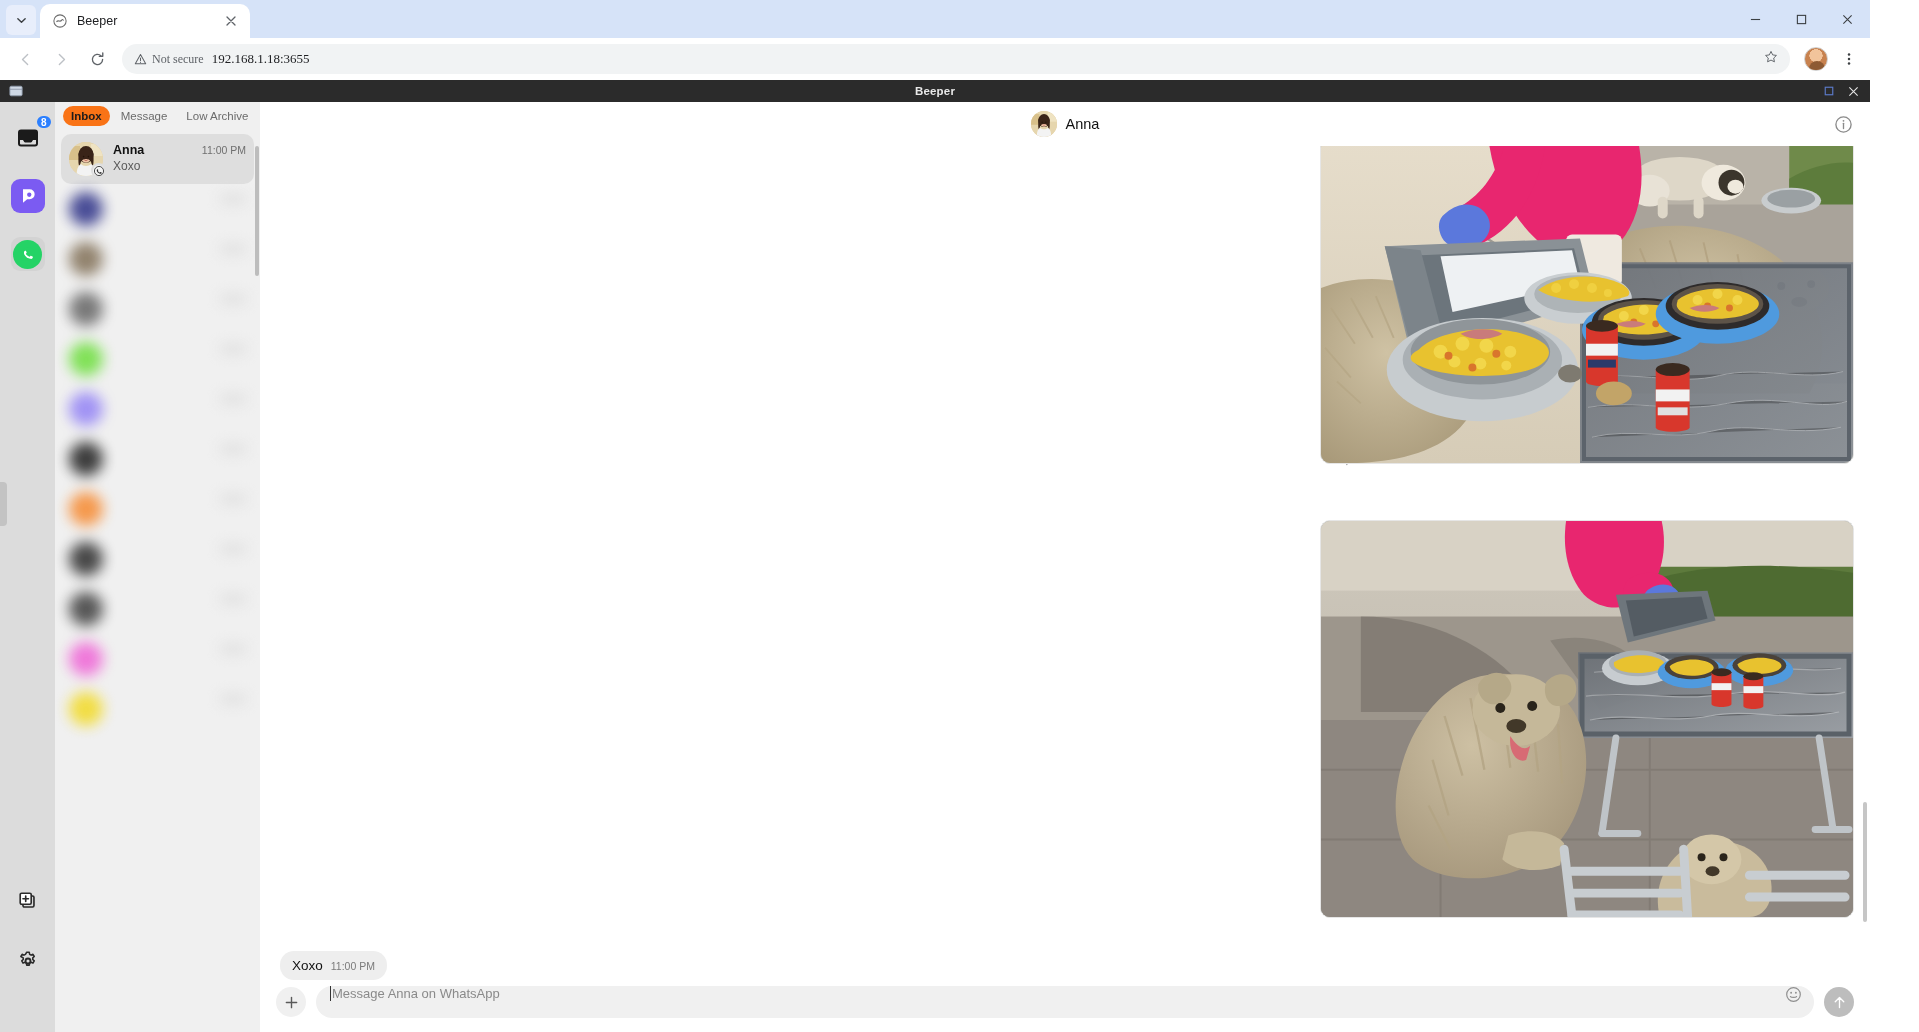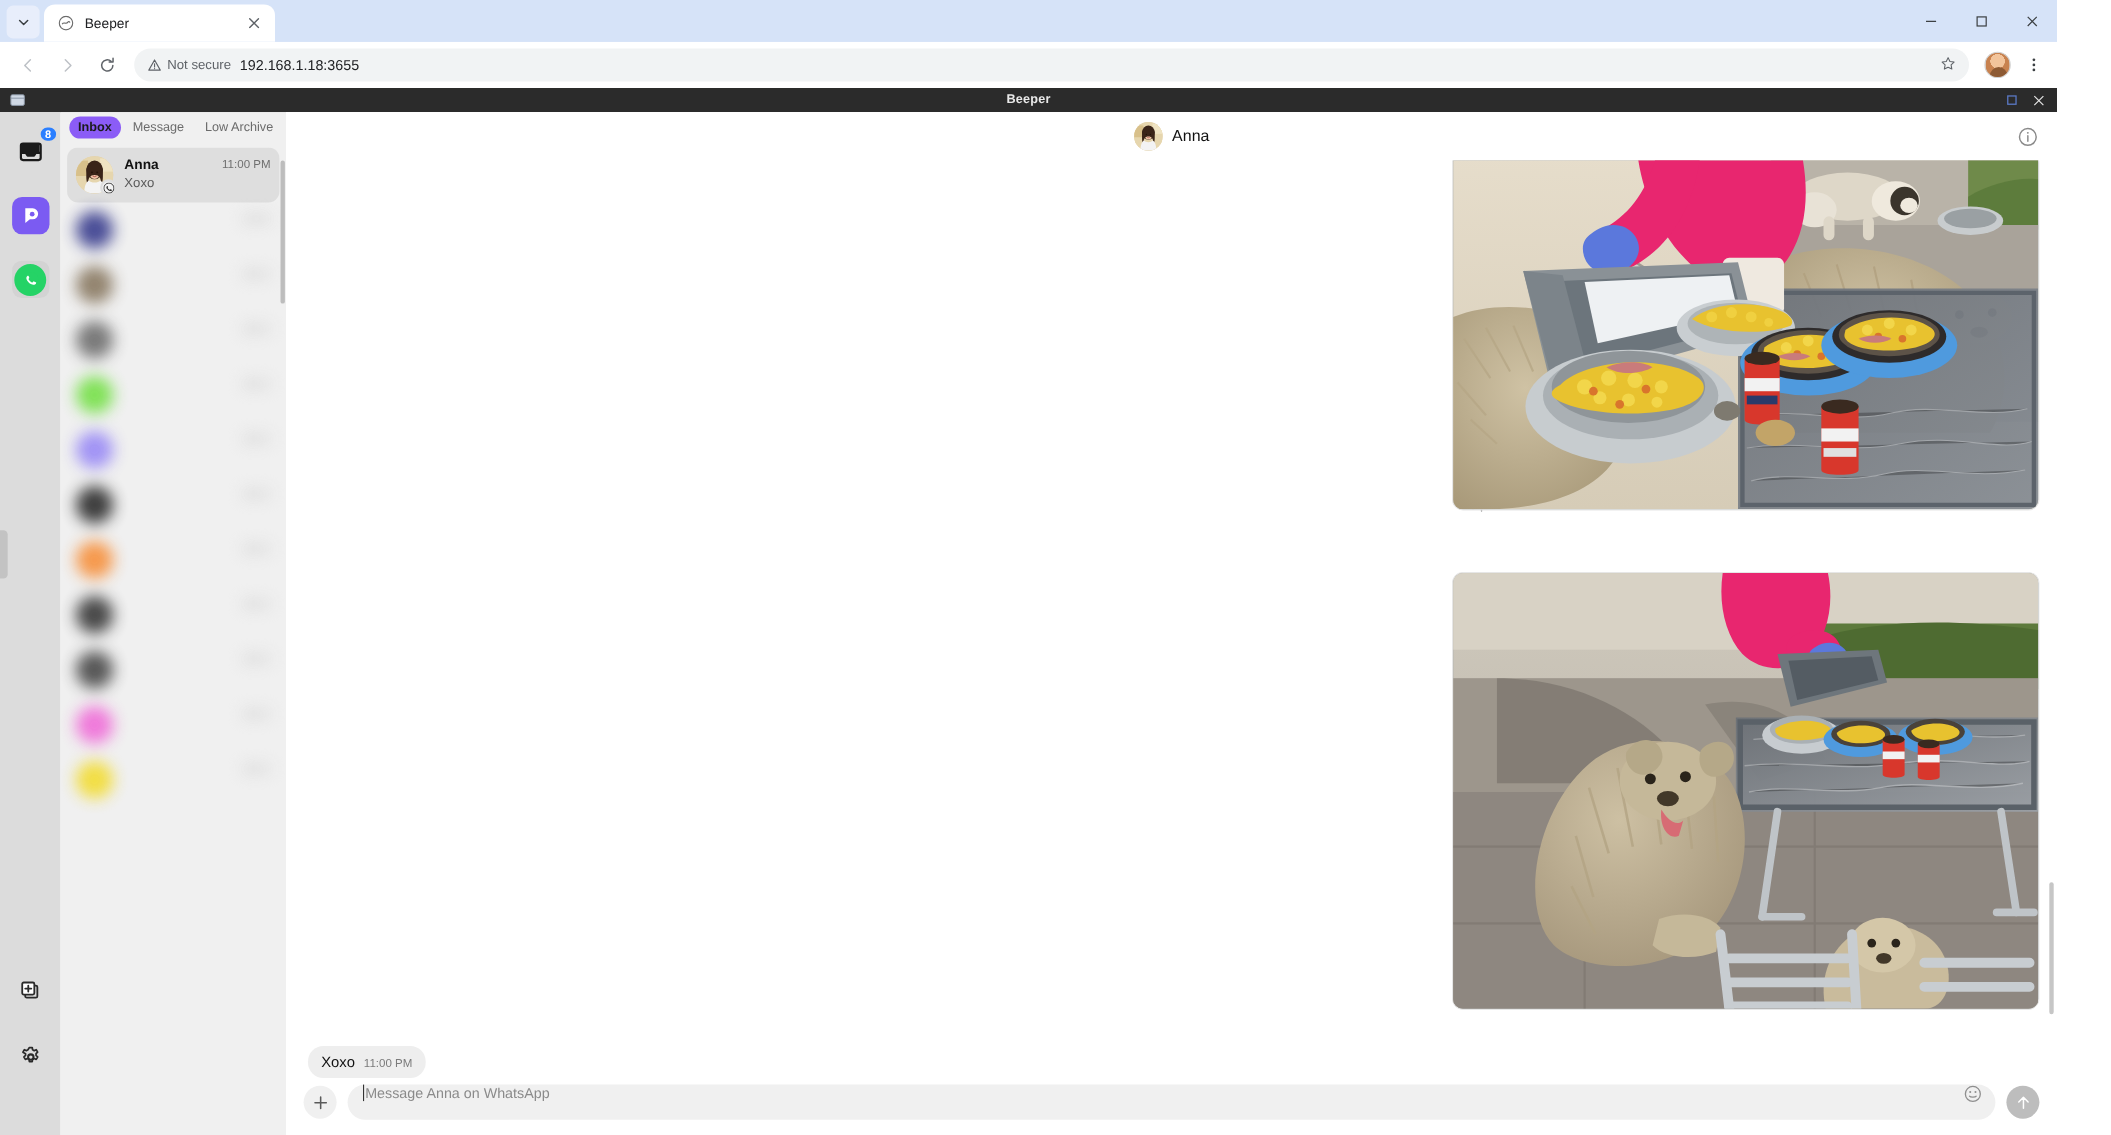--- a/index.html
+++ b/index.html
@@ -21,21 +21,21 @@
   .tab {
     height:34px; min-width:210px; background:#ffffff; border-radius:10px 10px 0 0;
     display:flex; align-items:center; gap:9px; padding:0 10px 0 12px; position:relative;
   }
   .tab-favicon { width:16px; height:16px; flex:none; display:flex; align-items:center; justify-content:center; }
   .tab-title { font-size:12.5px; color:#202124; flex:1; white-space:nowrap; overflow:hidden; }
   .tab-close { width:18px; height:18px; display:flex; align-items:center; justify-content:center; color:#5f6368; font-size:13px; }
   .win-controls { position:absolute; right:0; top:0; height:38px; display:flex; align-items:center; }
   .win-btn { width:46px; height:38px; display:flex; align-items:center; justify-content:center; color:#3c4043; font-size:13px; }
 
-  .toolbar { height:42px; background:#ffffff; display:flex; align-items:center; gap:2px; padding:0 8px; }
+  .toolbar { height:42px; background:#ffffff; display:flex; align-items:center; gap:2px; padding:0 8px;font-family:Liberation Serif, serif; }
   .nav-btn { width:34px; height:34px; border-radius:50%; display:flex; align-items:center; justify-content:center; color:#5f6368; }
   .nav-btn.disabled { color:#bdc1c6; }
   .omnibox {
     flex:1; height:30px; background:#f1f3f4; border-radius:16px; display:flex; align-items:center;
     padding:0 12px; gap:8px; margin:0 6px; position:relative;
   }
   .notsecure { display:flex; align-items:center; gap:5px; color:#5f6368; font-size:12px; white-space:nowrap; }
   .omnibox-url { font-size:13px; color:#202124; }
   .omnibox-star { position:absolute; right:12px; color:#5f6368; font-size:13px; }
   .profile-avatar {
@@ -77,21 +77,21 @@
   .rail-bottom .rail-item { margin-bottom:22px; }
   .rail-handle { position:absolute; left:0; top:380px; width:7px;height:44px;border-radius:0 4px 4px 0; background:#c3c3c3; }
 
   
   .chatlist { width:205px; background:#f0f0f0; display:flex; flex-direction:column; flex:none; position:relative; }
   .cl-head { height:44px; display:flex; align-items:center; padding:0 12px 0 14px; gap:10px; }
   .cl-title { font-size:16px; font-weight:bold; color:#1b1b1b; flex:1; }
   .cl-icon { width:22px;height:22px; display:flex;align-items:center;justify-content:center; color:#1b1b1b; }
   .cl-tabs { display:flex; align-items:center; gap:3px; padding:4px 6px 8px 8px; }
   .cl-tab { font-size:11.5px; color:#6b6b6b; padding:4px 8px; border-radius:11px; white-space:nowrap; }
-  .cl-tab.active { background:#8b5cf6; color:#1b1b1b; font-weight:bold; }
+  .cl-tab.active { background:#f97316; color:#1b1b1b; font-weight:bold; }
   .cl-items { flex:1; overflow:hidden; position:relative; padding:0 6px; }
   .chat-row { display:flex; gap:10px; padding:8px 8px; border-radius:10px; align-items:flex-start; }
   .chat-row.selected { background:#dedede; }
   .cr-avatar { width:34px;height:34px;border-radius:50%; flex:none; position:relative; overflow:visible; }
   .cr-avatar .pic {
     width:34px;height:34px;border-radius:50%; overflow:hidden; display:block;
     background:#e3cfa4;
   }
   .wa-dot {
     position:absolute; right:-3px; bottom:-2px; width:15px;height:15px;border-radius:50%;

